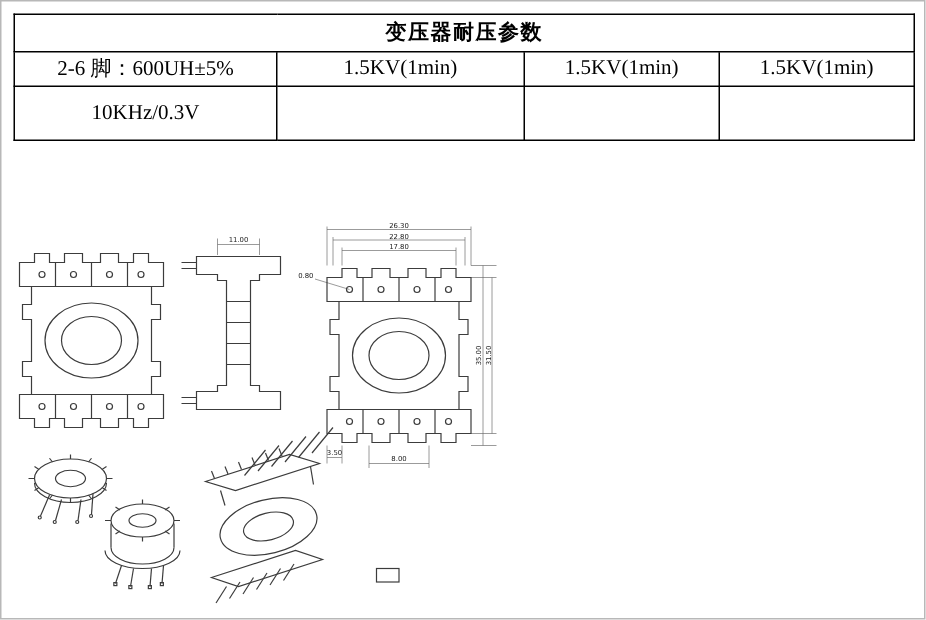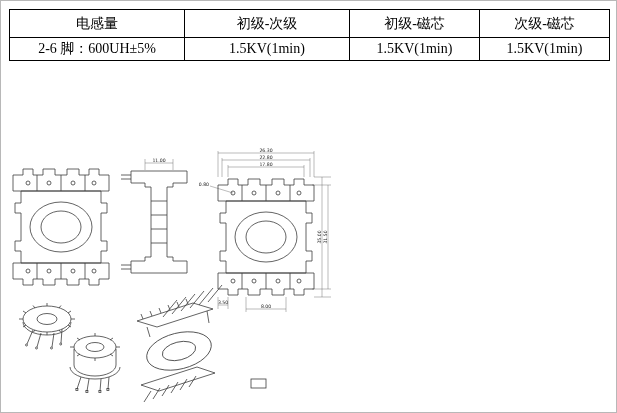--- a/index.html
+++ b/index.html
@@ -40,31 +40,34 @@
 <div class="page">
 
   <table class="spec">
     <colgroup>
       <col style="width:175px">
         <col style="width:165px">
         <col style="width:130px">
         <col style="width:130px">
     </colgroup>
     <tbody>
-    <tr class="head-row">
-      <td>电感量</td>
-      <td>初级-次级</td>
-      <td>初级-磁芯</td>
-      <td>次级-磁芯</td>
+        <tr class="title-row">
+      <td colspan="4">变压器耐压参数</td>
     </tr>
     <tr class="val-row">
       <td>2-6 脚：600UH±5%</td>
       <td>1.5KV(1min)</td>
       <td>1.5KV(1min)</td>
       <td>1.5KV(1min)</td>
+    </tr>
+    <tr class="cond-row">
+      <td>10KHz/0.3V</td>
+      <td></td>
+      <td></td>
+      <td></td>
     </tr>
   </tbody>
     </table>
 
   <svg class="drawings" width="617" height="267" viewBox="0 0 617 267">
     <defs>
       <g id="planView">
 
         <path class="ln" d="M2,24 V8 H12 V2 H22 V8 H32 V2 H44 V8 H56 V2 H68 V8 H78 V2 H88 V8 H98 V24 Z"></path>
         <line class="ln" x1="26" y1="8" x2="26" y2="24"></line>

